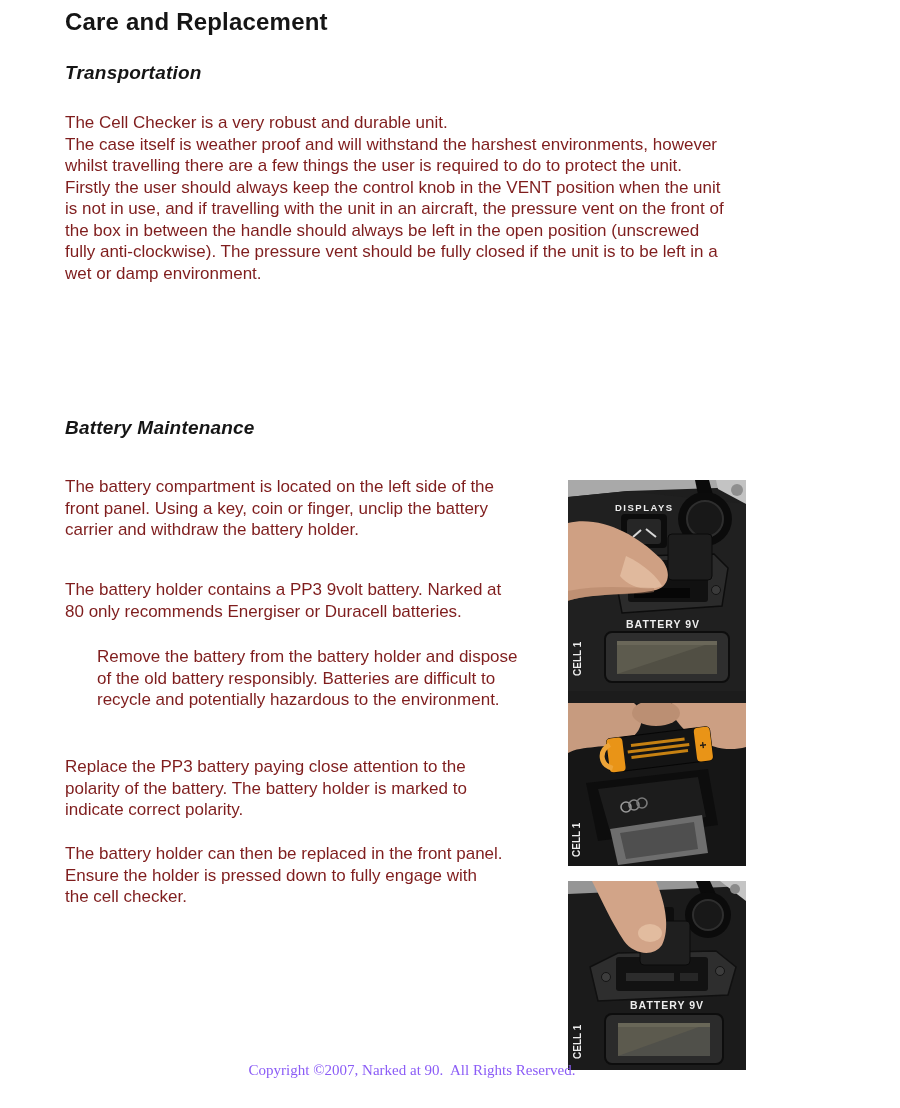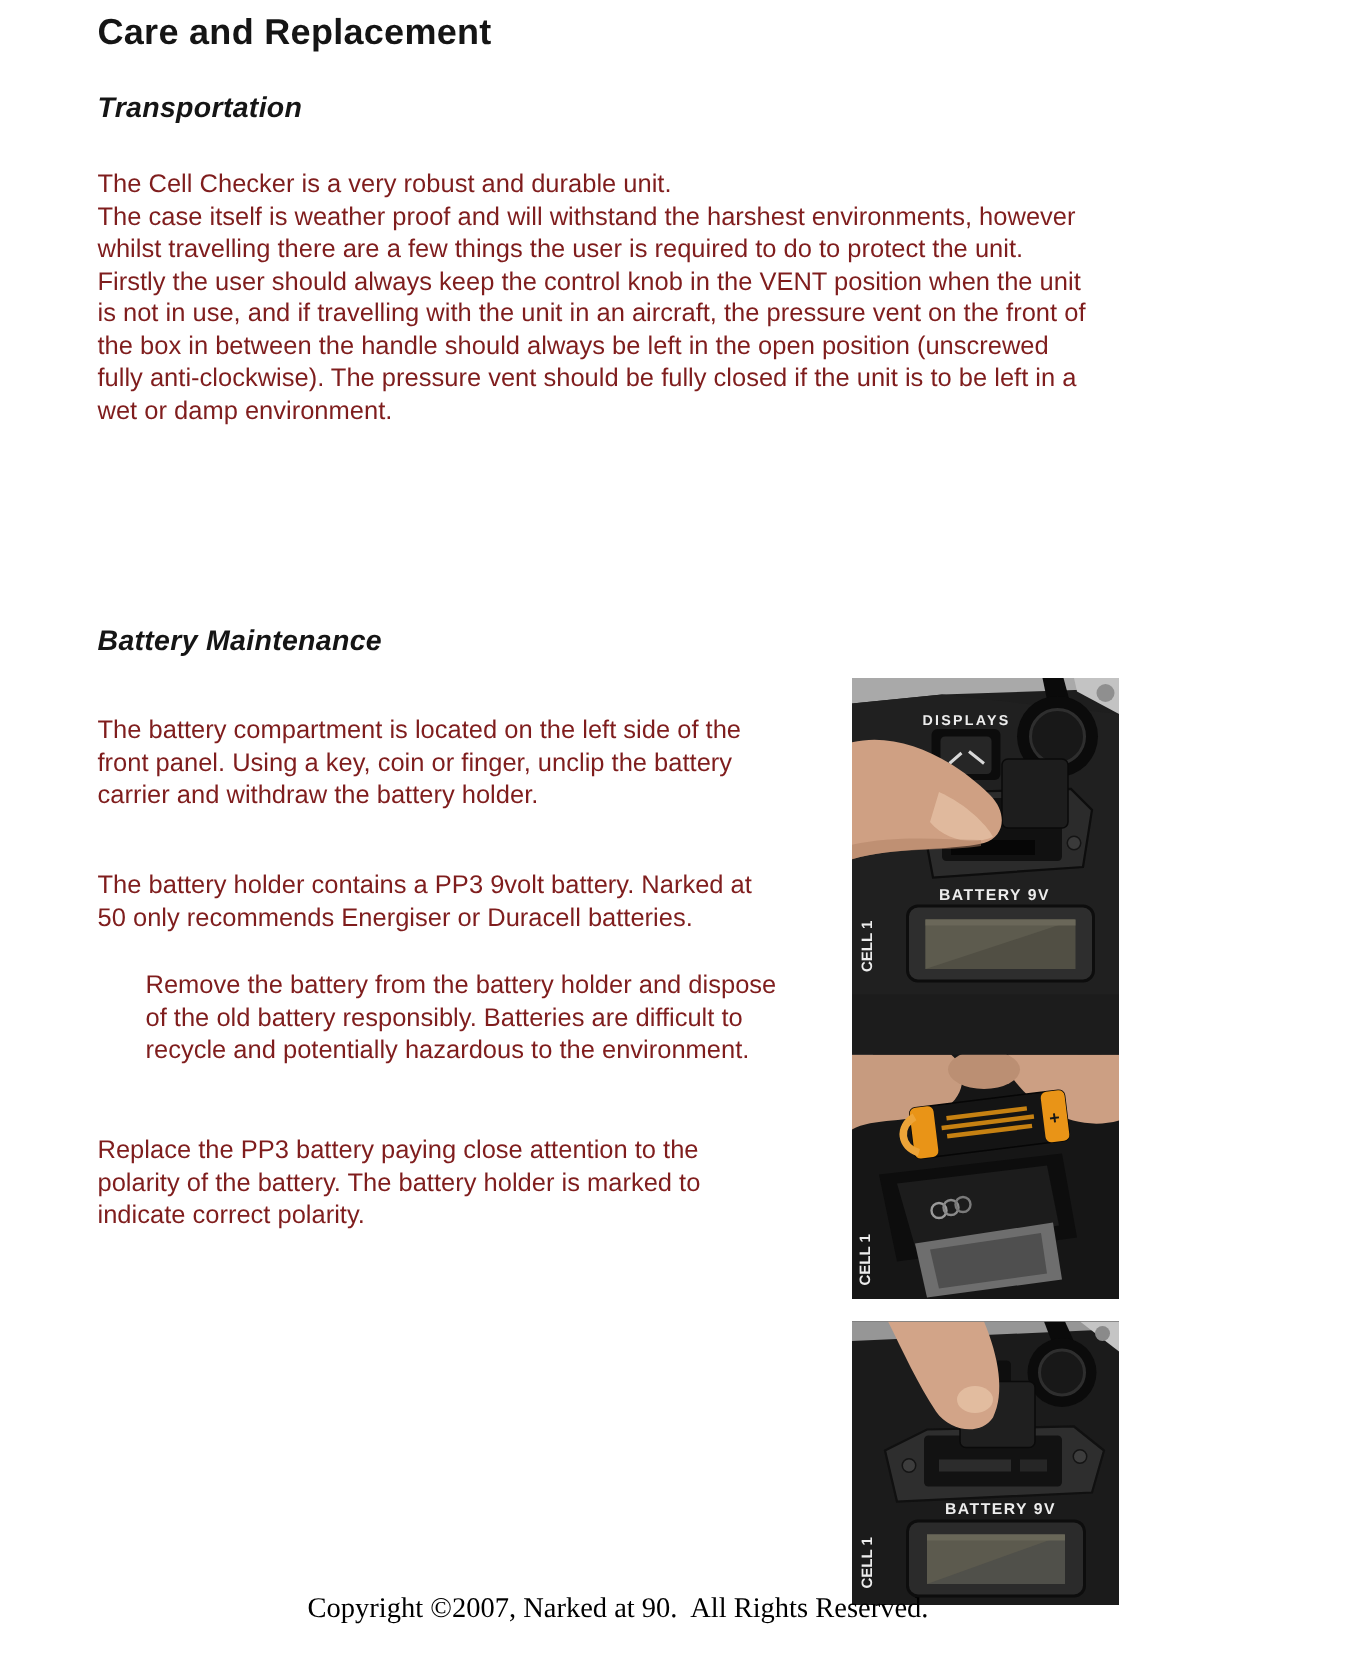--- a/index.html
+++ b/index.html
@@ -15,25 +15,25 @@
   #h-transport { left:65px; top:62px; }
   #h-battery  { left:65px; top:417px; }
   p.body { font-size:17px; line-height:21.5px; white-space:pre-line; color:#7f1d1d; }
   #p-trans { left:65px; top:112px; width:800px; }
   #p-warn  { left:65px; top:310px; width:800px; }
   .bp { left:65px; width:520px; }
   #bp-0 { top:476px; } #bp-1 { top:579px; } #bp-2 { top:646px;margin-left:32px; }
   #bp-3 { top:756px; } #bp-4 { top:843px; }
   .footer {
     left:0; top:1062px; width:824px; text-align:center;
-    font-family:"Liberation Serif","DejaVu Serif",serif; font-size:19px;
-    color:#000000; white-space:pre;
+    font-family:"Liberation Serif","DejaVu Serif",serif; font-size:15px;
+    color:#8b5cf6; white-space:pre;
   }
   .photo { position:absolute; left:568px; overflow:hidden; background:#1c1c1c; }
-  #photo1 { top:452px; width:178px; height:270px; }
+  #photo1 { top:480px; width:178px; height:270px; }
   #photo2 { top:703px; width:178px; height:163px; }
   #photo3 { top:881px; width:178px; height:189px; }
   .photo svg { display:block; }
   .svg-label { font-family:"Liberation Sans","DejaVu Sans",sans-serif; font-weight:bold; fill:#ededed; }
 </style>
 </head>
 <body>
 
 <div class="page">
 
@@ -50,27 +50,30 @@
 fully anti-clockwise). The pressure vent should be fully closed if the unit is to be left in a
 wet or damp environment.</p>
 
 
   <h2 class="abs sec-heading" id="h-battery">Battery Maintenance</h2>
 
   <p class="abs body bp" id="bp-0">The battery compartment is located on the left side of the
 front panel. Using a key, coin or finger, unclip the battery
 carrier and withdraw the battery holder.</p>
   <p class="abs body bp" id="bp-1">The battery holder contains a PP3 9volt battery. Narked at
-50 only recommends Energiser or Duracell batteries.</p>
+80 only recommends Energiser or Duracell batteries.</p>
   <p class="abs body bp" id="bp-2">Remove the battery from the battery holder and dispose
 of the old battery responsibly. Batteries are difficult to
 recycle and potentially hazardous to the environment.</p>
   <p class="abs body bp" id="bp-3">Replace the PP3 battery paying close attention to the
 polarity of the battery. The battery holder is marked to
 indicate correct polarity.</p>
+  <p class="abs body bp" id="bp-4">The battery holder can then be replaced in the front panel.
+Ensure the holder is pressed down to fully engage with
+the cell checker.</p>
 
   <figure class="photo" id="photo1">
     <svg width="178" height="211" viewBox="0 0 178 211">
       <rect width="178" height="211" fill="#1e1e1e"></rect>
       <polygon points="0,0 178,0 178,7 60,11 0,17" fill="#a9a9a9"></polygon>
       <polygon points="148,0 178,0 178,24 150,9" fill="#c3c3c3"></polygon>
       <circle cx="169" cy="10" r="6" fill="#8f8f8f"></circle>
       <polygon points="0,17 60,11 178,24 178,211 0,211" fill="#202020"></polygon>
       <text class="svg-label" x="47" y="31" font-size="9.5" letter-spacing="1.5">DISPLAYS</text>
 

